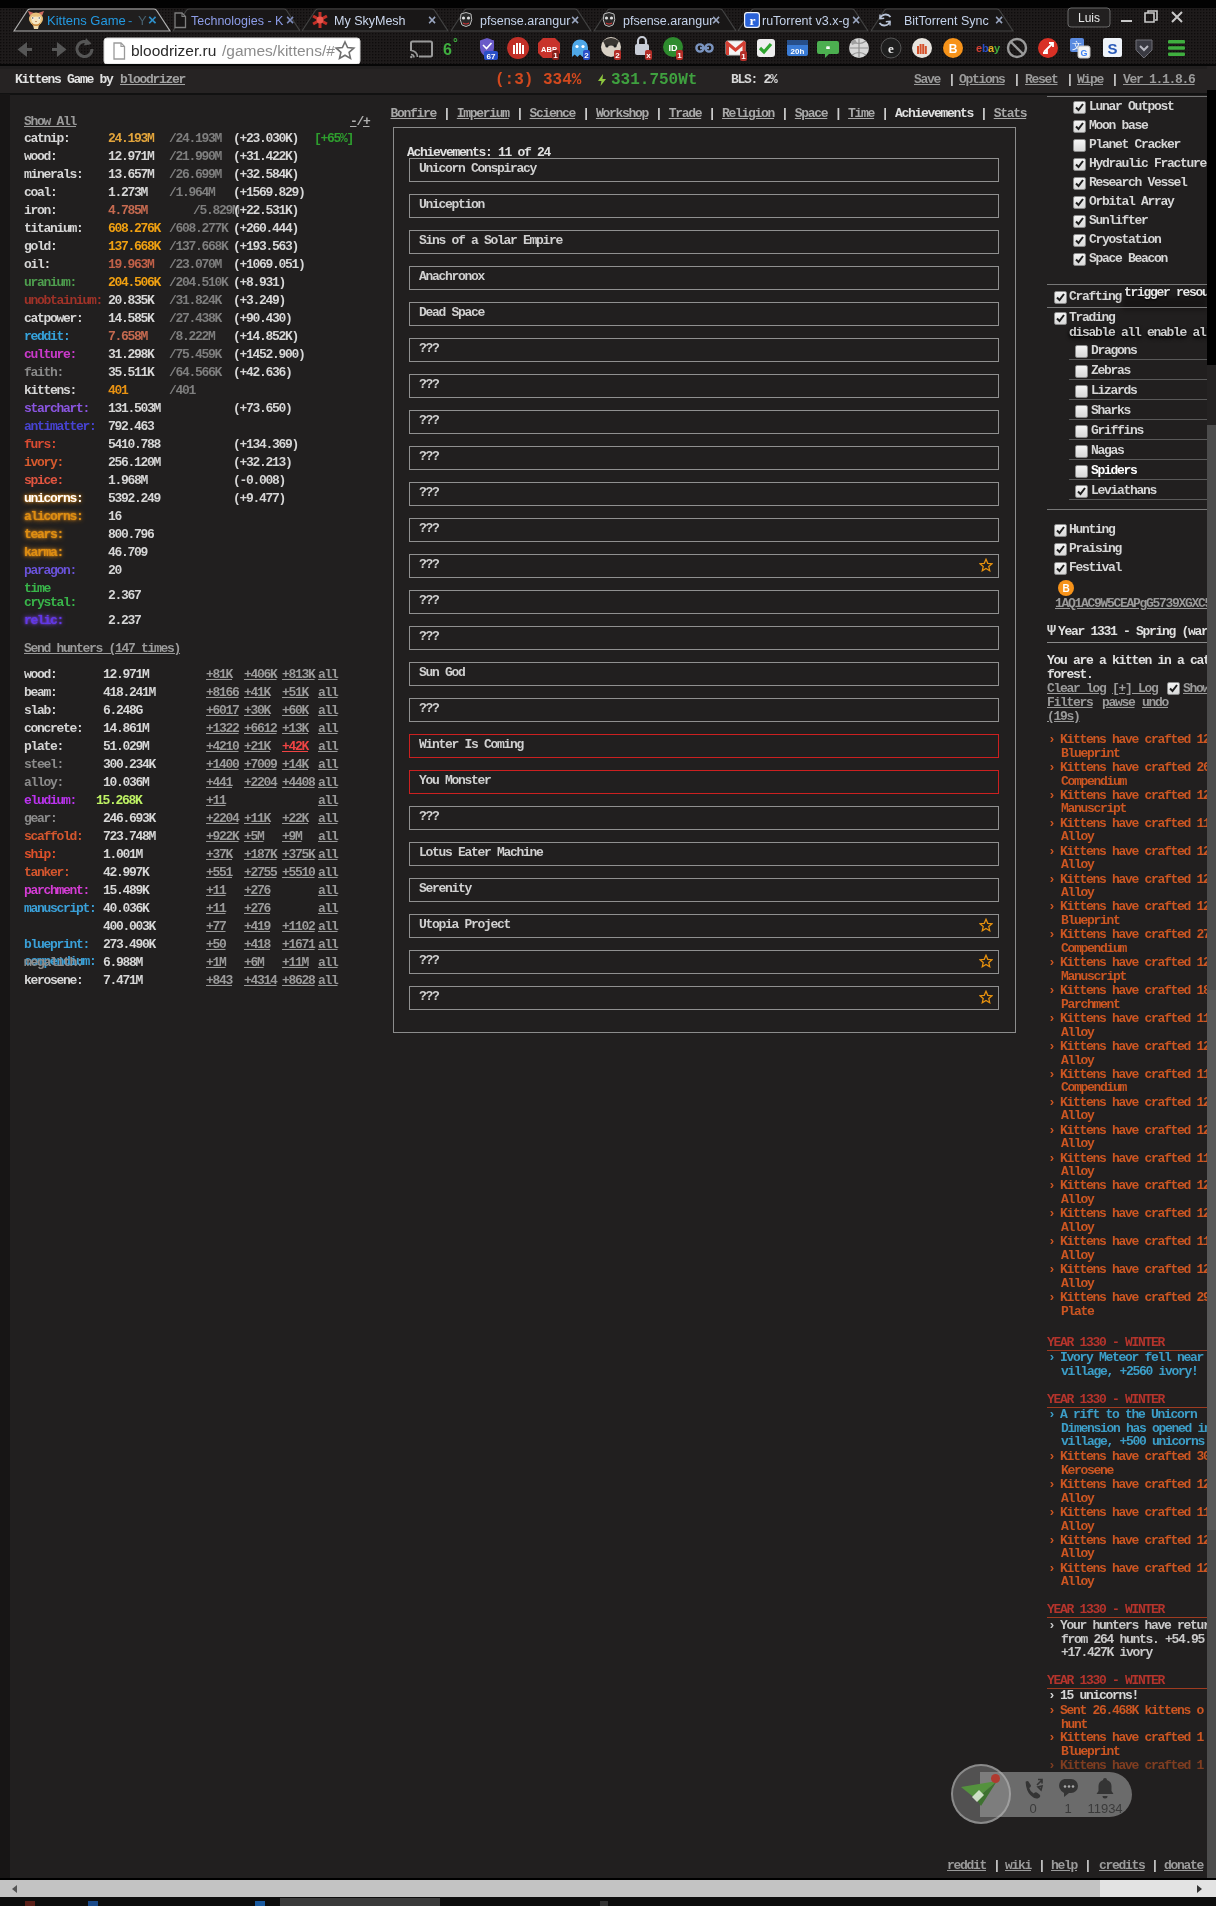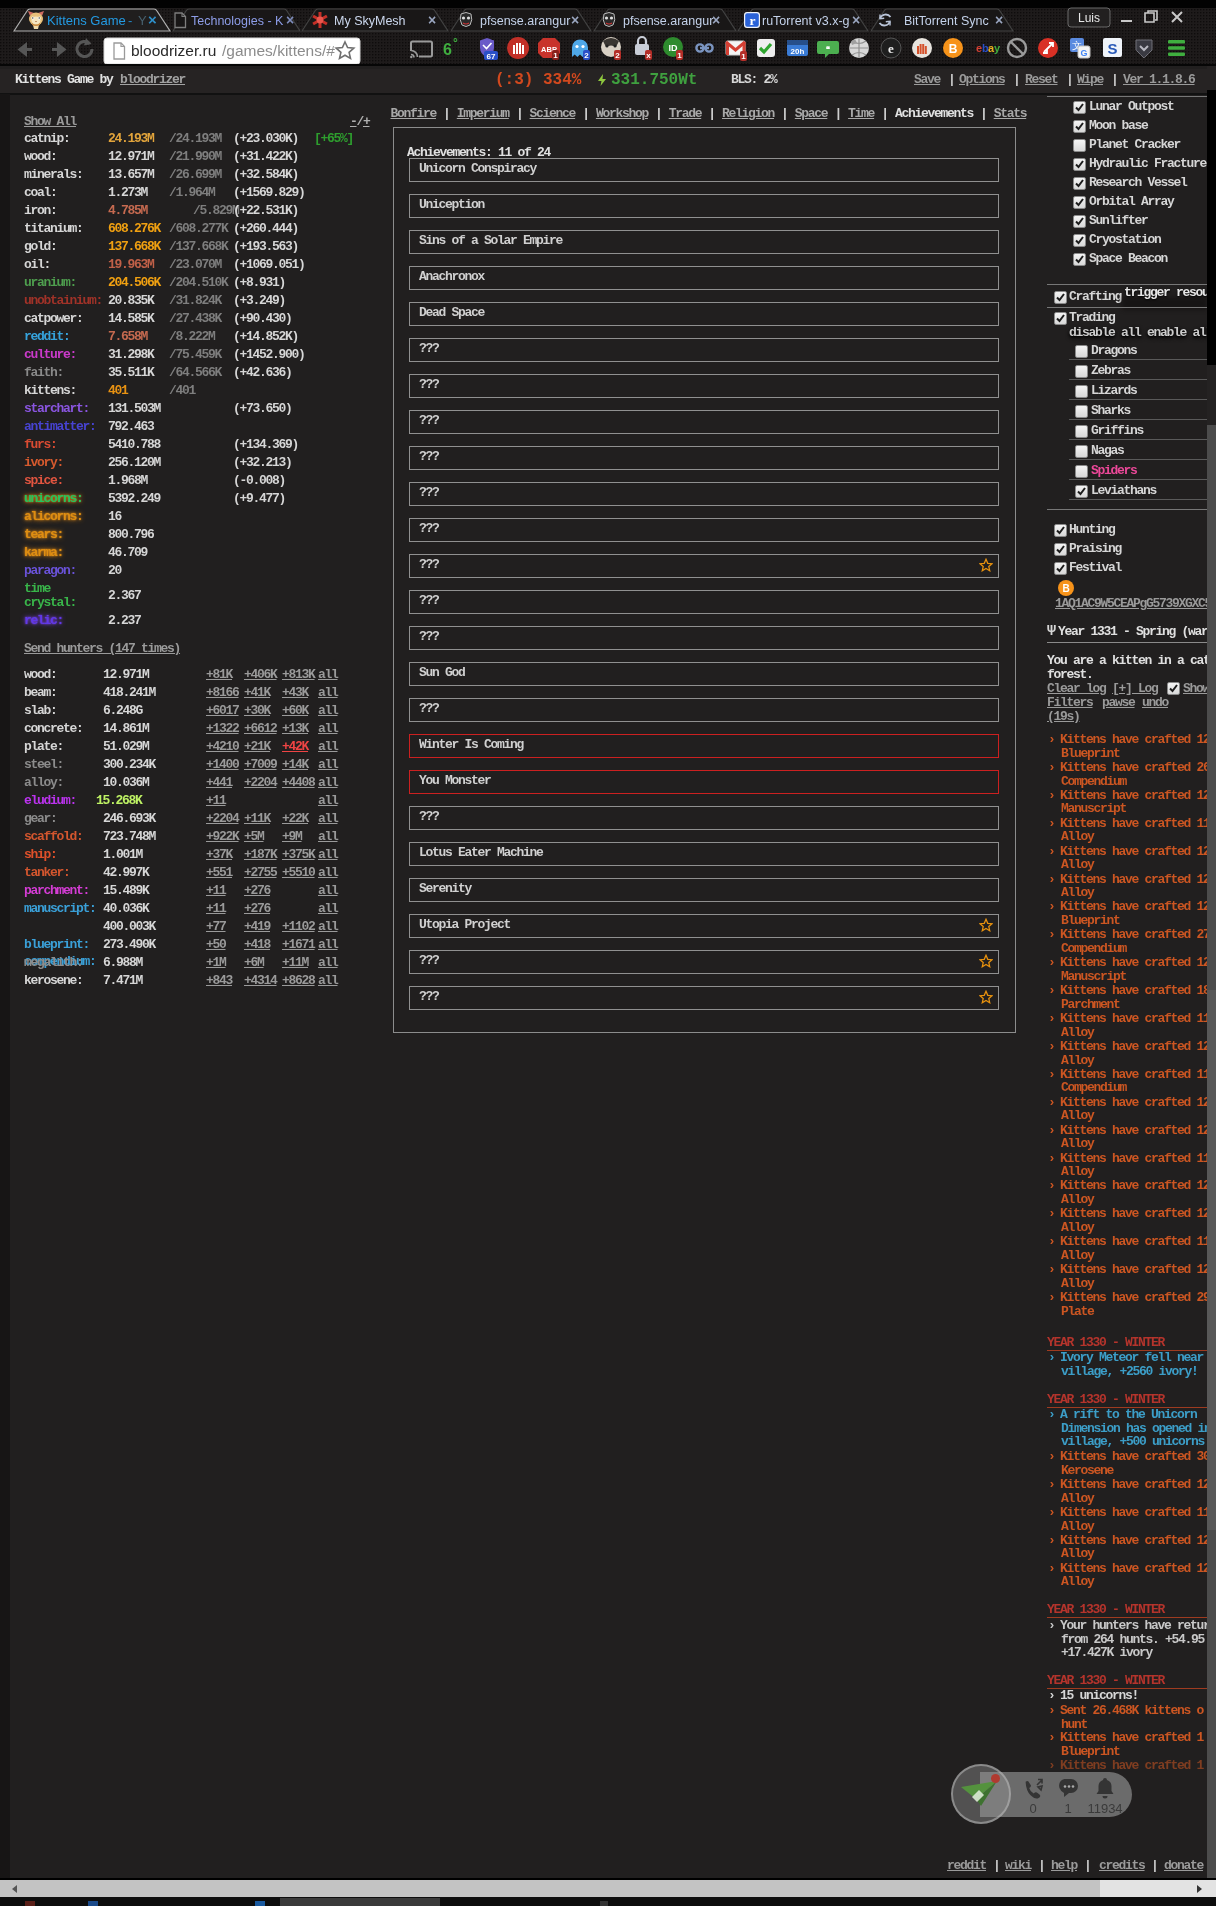--- a/index.html
+++ b/index.html
@@ -331,21 +331,21 @@
       <div class="m" style="left:108px;top:353px;color:#d6d6d6;">792.463</div>
       <div class="m" style="left:24px;top:371px;color:#da4b32;">furs:</div>
       <div class="m" style="left:108px;top:371px;color:#d6d6d6;">5410.788</div>
       <div class="m" style="left:233px;top:371px;color:#d6d6d6;">(+134.369)</div>
       <div class="m" style="left:24px;top:389px;color:#d65a2e;">ivory:</div>
       <div class="m" style="left:108px;top:389px;color:#d6d6d6;">256.120M</div>
       <div class="m" style="left:233px;top:389px;color:#d6d6d6;">(+32.213)</div>
       <div class="m" style="left:24px;top:407px;color:#e25540;">spice:</div>
       <div class="m" style="left:108px;top:407px;color:#d6d6d6;">1.968M</div>
       <div class="m" style="left:233px;top:407px;color:#d6d6d6;">(-0.008)</div>
-      <div class="m" style="left:24px;top:425px;color:#22c55e;text-shadow:0 0 5px rgba(235,145,25,.95),0 0 2px rgba(235,145,25,.9);">unicorns:</div>
+      <div class="m" style="left:24px;top:425px;color:#ffffff;text-shadow:0 0 5px rgba(235,145,25,.95),0 0 2px rgba(235,145,25,.9);">unicorns:</div>
       <div class="m" style="left:108px;top:425px;color:#d6d6d6;">5392.249</div>
       <div class="m" style="left:233px;top:425px;color:#d6d6d6;">(+9.477)</div>
       <div class="m" style="left:24px;top:443px;color:#de8e12;text-shadow:0 0 5px rgba(235,145,25,.95),0 0 2px rgba(235,145,25,.9);">alicorns:</div>
       <div class="m" style="left:108px;top:443px;color:#d6d6d6;">16</div>
       <div class="m" style="left:24px;top:461px;color:#de8e12;text-shadow:0 0 5px rgba(235,145,25,.95),0 0 2px rgba(235,145,25,.9);">tears:</div>
       <div class="m" style="left:108px;top:461px;color:#d6d6d6;">800.796</div>
       <div class="m" style="left:24px;top:479px;color:#de8e12;text-shadow:0 0 5px rgba(235,145,25,.95),0 0 2px rgba(235,145,25,.9);">karma:</div>
       <div class="m" style="left:108px;top:479px;color:#d6d6d6;">46.709</div>
       <div class="m" style="left:24px;top:497px;color:#6a52d8;">paragon:</div>
       <div class="m" style="left:108px;top:497px;color:#d6d6d6;">20</div>
@@ -358,21 +358,21 @@
       <div class="m" style="left:24px;top:601px;color:#d6d6d6;">wood:</div>
       <div class="m" style="left:103px;top:601px;color:#d6d6d6;">12.971M</div>
       <div class="m" style="left:206px;top:601px;color:#9a9a9a;text-decoration:underline;">+81K</div>
       <div class="m" style="left:244px;top:601px;color:#9a9a9a;text-decoration:underline;">+406K</div>
       <div class="m" style="left:282px;top:601px;color:#9a9a9a;text-decoration:underline;">+813K</div>
       <div class="m" style="left:318px;top:601px;color:#9a9a9a;text-decoration:underline;">all</div>
       <div class="m" style="left:24px;top:619px;color:#d6d6d6;">beam:</div>
       <div class="m" style="left:103px;top:619px;color:#d6d6d6;">418.241M</div>
       <div class="m" style="left:206px;top:619px;color:#9a9a9a;text-decoration:underline;">+8166</div>
       <div class="m" style="left:244px;top:619px;color:#9a9a9a;text-decoration:underline;">+41K</div>
-      <div class="m" style="left:282px;top:619px;color:#9a9a9a;text-decoration:underline;">+43K</div>
+      <div class="m" style="left:282px;top:619px;color:#9a9a9a;text-decoration:underline;">+51K</div>
       <div class="m" style="left:318px;top:619px;color:#9a9a9a;text-decoration:underline;">all</div>
       <div class="m" style="left:24px;top:637px;color:#d6d6d6;">slab:</div>
       <div class="m" style="left:103px;top:637px;color:#d6d6d6;">6.248G</div>
       <div class="m" style="left:206px;top:637px;color:#9a9a9a;text-decoration:underline;">+6017</div>
       <div class="m" style="left:244px;top:637px;color:#9a9a9a;text-decoration:underline;">+30K</div>
       <div class="m" style="left:282px;top:637px;color:#9a9a9a;text-decoration:underline;">+60K</div>
       <div class="m" style="left:318px;top:637px;color:#9a9a9a;text-decoration:underline;">all</div>
       <div class="m" style="left:24px;top:655px;color:#d6d6d6;">concrete:</div>
       <div class="m" style="left:103px;top:655px;color:#d6d6d6;">14.861M</div>
       <div class="m" style="left:206px;top:655px;color:#9a9a9a;text-decoration:underline;">+1322</div>
@@ -620,21 +620,21 @@
       <div style="position:absolute;left:1075px;top:339px;width:11px;height:11px;background:linear-gradient(#f4f4f4,#d8d8d8);border:1px solid #8a8a8a;border-radius:2px;"></div>
       <div class="m" style="left:1091px;top:337px;color:#d6d6d6;">Sharks</div>
       <div style="position:absolute;left:1069px;top:353px;width:138px;border-top:1px solid #5a5a5a;"></div>
       <div style="position:absolute;left:1075px;top:359px;width:11px;height:11px;background:linear-gradient(#f4f4f4,#d8d8d8);border:1px solid #8a8a8a;border-radius:2px;"></div>
       <div class="m" style="left:1091px;top:357px;color:#d6d6d6;">Griffins</div>
       <div style="position:absolute;left:1069px;top:373px;width:138px;border-top:1px solid #5a5a5a;"></div>
       <div style="position:absolute;left:1075px;top:379px;width:11px;height:11px;background:linear-gradient(#f4f4f4,#d8d8d8);border:1px solid #8a8a8a;border-radius:2px;"></div>
       <div class="m" style="left:1091px;top:377px;color:#d6d6d6;">Nagas</div>
       <div style="position:absolute;left:1069px;top:393px;width:138px;border-top:1px solid #5a5a5a;"></div>
       <div style="position:absolute;left:1075px;top:399px;width:11px;height:11px;background:linear-gradient(#f4f4f4,#d8d8d8);border:1px solid #8a8a8a;border-radius:2px;"></div>
-      <div class="m" style="left:1091px;top:397px;color:#ec4899;">Spiders</div>
+      <div class="m" style="left:1091px;top:397px;color:#ffffff;">Spiders</div>
       <div style="position:absolute;left:1069px;top:413px;width:138px;border-top:1px solid #5a5a5a;"></div>
       <div style="position:absolute;left:1075px;top:419px;width:11px;height:11px;background:linear-gradient(#f4f4f4,#d8d8d8);border:1px solid #8a8a8a;border-radius:2px;">
         <svg width="13" height="13" viewBox="0 0 13 13" style="position:absolute;left:-1px;top:-1px">
           <path d="M3 6.5 L5.5 9 L10 3" stroke="#1c1c1c" stroke-width="2" fill="none"></path>
         </svg>
       </div>
       <div class="m" style="left:1091px;top:417px;color:#d6d6d6;">Leviathans</div>
       <div style="position:absolute;left:1069px;top:433px;width:138px;border-top:1px solid #5a5a5a;"></div>
       <div style="position:absolute;left:1047px;top:443px;width:160px;border-top:1px solid #777;"></div>
       <div style="position:absolute;left:1054px;top:458px;width:11px;height:11px;background:linear-gradient(#f4f4f4,#d8d8d8);border:1px solid #8a8a8a;border-radius:2px;">

